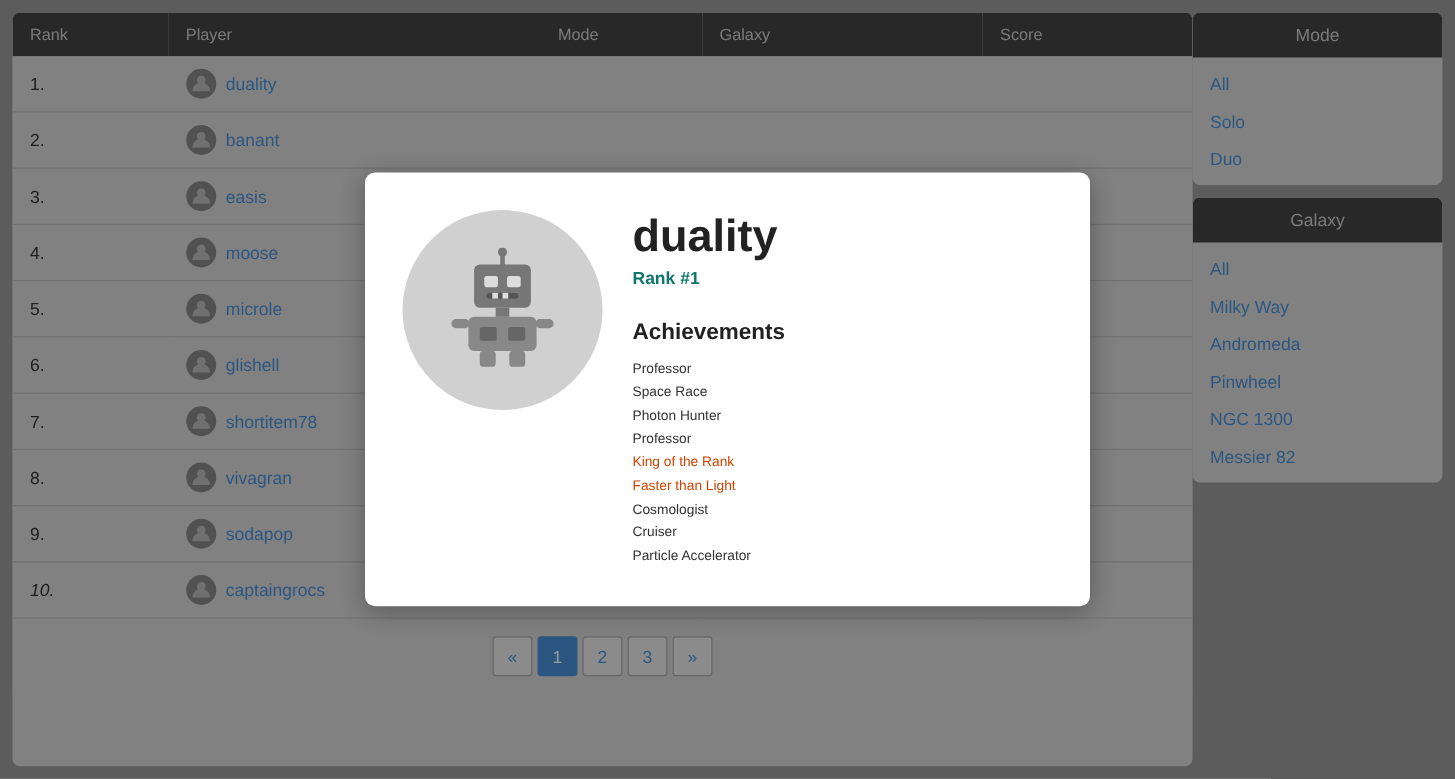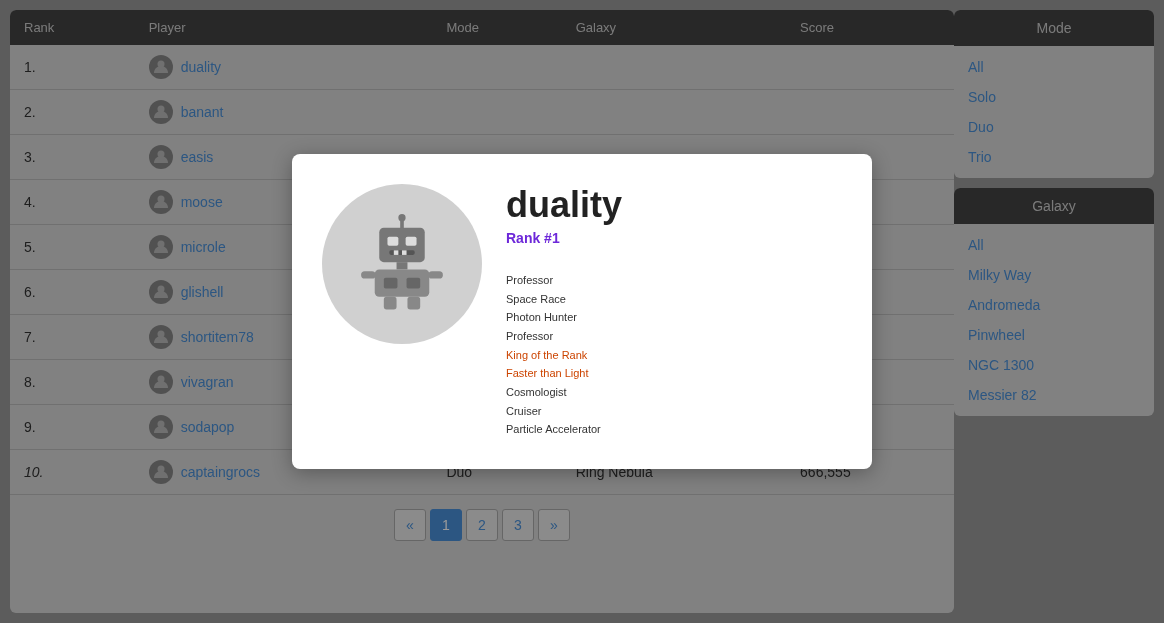--- a/index.html
+++ b/index.html
@@ -196,21 +196,21 @@
     .modal-username {
       font-size: 36px;
       font-weight: bold;
       color: #222;
       margin-bottom: 4px;
     }
 
     .modal-rank {
       font-size: 14px;
       font-weight: bold;
-      color: #6d28d9;
+      color: #0f766e;
       margin-bottom: 25px;
     }
 
     .modal-achievements-title {
       font-size: 18px;
       font-weight: bold;
       color: #222;
       margin-bottom: 10px;
     }
 
@@ -429,21 +429,20 @@
     </div>
   </div>
 
   <div class="sidebar">
     <div class="sidebar-section">
       <div class="sidebar-header">Mode</div>
       <div class="sidebar-items" id="mode-items">
           <div class="sidebar-item">All</div>
           <div class="sidebar-item">Solo</div>
           <div class="sidebar-item">Duo</div>
-          <div class="sidebar-item">Trio</div>
         </div>
     </div>
     <div class="sidebar-section">
       <div class="sidebar-header">Galaxy</div>
       <div class="sidebar-items" id="galaxy-items">
           <div class="sidebar-item">All</div>
           <div class="sidebar-item">Milky Way</div>
           <div class="sidebar-item">Andromeda</div>
           <div class="sidebar-item">Pinwheel</div>
           <div class="sidebar-item">NGC 1300</div>
@@ -482,20 +481,21 @@
         <rect x="5" y="63" width="16" height="8" rx="4" fill="#888"></rect>
         <rect x="79" y="63" width="16" height="8" rx="4" fill="#888"></rect>
 
         <rect x="30" y="91" width="14" height="14" rx="3" fill="#888"></rect>
         <rect x="56" y="91" width="14" height="14" rx="3" fill="#888"></rect>
       </svg>
     </div>
     <div class="modal-content">
       <div class="modal-username">duality</div>
       <div class="modal-rank">Rank #1</div>
+      <div class="modal-achievements-title">Achievements</div>
       <div id="achievements-list">
           <div class="achievement-item">Professor</div>
           <div class="achievement-item">Space Race</div>
           <div class="achievement-item">Photon Hunter</div>
           <div class="achievement-item">Professor</div>
           <div class="achievement-item highlight">King of the Rank</div>
           <div class="achievement-item highlight">Faster than Light</div>
           <div class="achievement-item">Cosmologist</div>
           <div class="achievement-item">Cruiser</div>
           <div class="achievement-item">Particle Accelerator</div>

